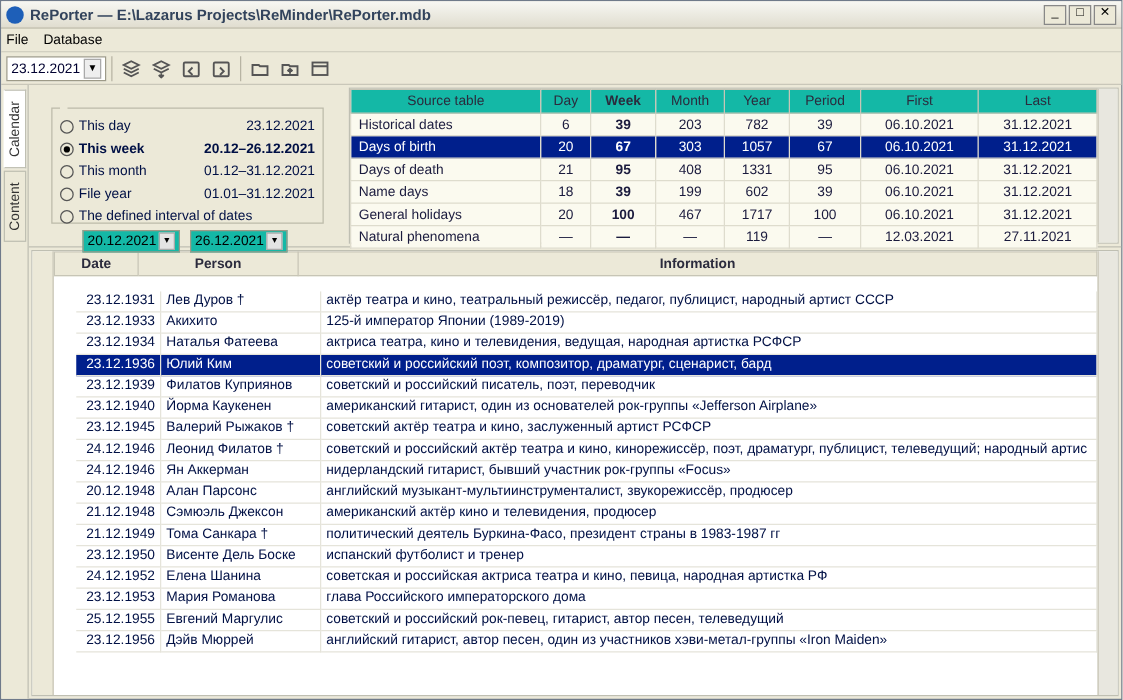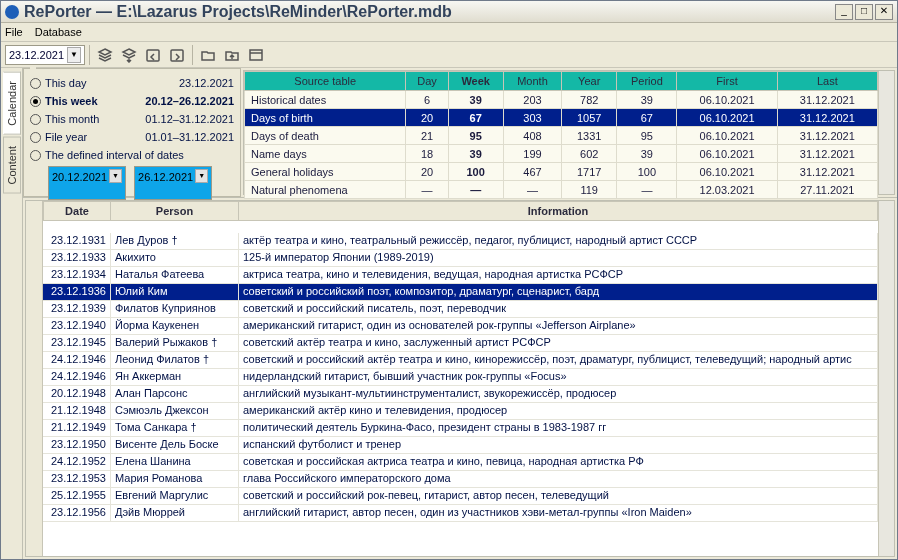--- a/index.html
+++ b/index.html
@@ -1,68 +1,68 @@
 <!DOCTYPE html>
 <html><head>
 <meta charset="utf-8">
 <style>
 *{box-sizing:border-box;margin:0;padding:0;font-family:"Segoe UI",Tahoma,Arial,sans-serif;font-size:11px;color:#000;}
 body{background:#b0b0b0;width:898px;height:560px;overflow:hidden;}
 .window{width:898px;height:560px;background:#ece9d8;border:1px solid #6f7a8a;display:flex;flex-direction:column;}
 .titlebar{height:22px;background:linear-gradient(#f7f7f3,#e0ddcf);display:flex;align-items:center;padding:0 4px;border-bottom:1px solid #b5b2a2;}
 .titlebar .t-icon{width:14px;height:14px;border-radius:50%;background:#1e5fb8;margin-right:5px;display:inline-block;}
-.titlebar .title{font-weight:700;font-size:16px;color:#32435c;}
+.titlebar .title{font-weight:700;font-size:12px;color:#32435c;}
 .titlebar .winbtns{margin-left:auto;display:flex;gap:2px;}
 .titlebar .winbtn{width:18px;height:16px;border:1px solid #888;background:#ece9d8;font-family:Arial;font-size:10px;line-height:12px;text-align:center;cursor:default;}
 .menubar{height:19px;background:#ece9d8;display:flex;align-items:center;padding:0 4px;gap:12px;border-bottom:1px solid #c9c7b9;}
 .menubar span{color:#000;}
 .toolbar{height:26px;background:#ece9d8;display:flex;align-items:center;padding:2px 4px;gap:2px;border-bottom:1px solid #c9c7b9;}
 .combo{height:20px;border:1px solid #9d9a88;background:#fff;display:flex;align-items:center;padding:0 3px;}
 .combo span{color:#000030;}
 .combo .dd{width:14px;height:16px;border:1px solid #aaa;background:#eee;margin-left:3px;text-align:center;font-size:8px;line-height:14px;}
 .tbtn{width:22px;height:22px;border:1px solid transparent;display:flex;align-items:center;justify-content:center;color:#333;}
 .tbtn svg{width:16px;height:16px;stroke:#555;fill:none;stroke-width:1.5;}
 .sep{width:1px;height:20px;background:#b7b4a3;margin:0 2px;}
 .workarea{flex:1;display:flex;min-height:0;}
 .vtabs{width:22px;background:#ece9d8;display:flex;flex-direction:column;align-items:center;padding-top:4px;gap:2px;border-right:1px solid #bfbfb2;}
 .vtab{writing-mode:vertical-rl;transform:rotate(180deg);padding:8px 2px;border:1px solid #bfbfb2;background:#ece9d8;font-size:11px;color:#333;}
 .vtab.active{background:#fff;border-right:1px solid #fff;}
 .rightarea{flex:1;display:flex;flex-direction:column;min-height:0;}
 .upper{height:130px;display:flex;border-bottom:1px solid #bfbfb2;}
-.rangebox{width:218px;border:1px solid #bcbaa9;margin:0;padding:5px 6px;background:#ece9d8;position:relative;}
+.rangebox{width:218px;border:1px solid #bcbaa9;margin:18px;padding:5px 6px;background:#ece9d8;position:relative;}
 .rangebox::before{content:"";position:absolute;top:-3px;left:6px;width:6px;height:6px;background:#ece9d8;}
 .radio-row{display:flex;align-items:center;height:18px;gap:4px;}
 .radio{width:11px;height:11px;border:1px solid #555;border-radius:50%;display:inline-flex;align-items:center;justify-content:center;}
 .radio.sel::after{content:"";width:5px;height:5px;border-radius:50%;background:#000;}
 .rlabel{color:#001045;}
 .rlabel.b{font-weight:700;}
 .rval{margin-left:auto;color:#001045;}
 .rval.b{font-weight:700;}
 .definedrow{display:flex;gap:8px;padding-left:18px;margin-top:2px;}
-.dcombo{height:18px;border:1px solid #9d9a88;display:flex;align-items:flex-end;padding:16px 3px;background:#0ea5e9;}
+.dcombo{height:18px;border:1px solid #9d9a88;display:flex;align-items:center;padding:0 3px;background:#14b8a6;}
 .dcombo .dd{width:13px;height:14px;border:1px solid #aaa;background:#e4e4e4;margin-left:2px;text-align:center;font-size:7px;line-height:12px;}
 .sumwrap{flex:1;margin:2px;border:1px solid #bfbfb2;background:#fbfaef;position:relative;min-width:0;display:flex;}
 .sumtable{flex:1;border-collapse:collapse;width:100%;}
 .sumtable th{background:#14b8a6;border:1px solid #c7c5b6;font-weight:400;padding:2px 4px;height:19px;color:#2b2b3d;text-align:center;}
 .sumtable th.hl{font-weight:700;}
 .sumtable td{border:1px solid #dedccd;padding:2px 6px;height:18px;color:#1a1a3d;background:#fbfaef;text-align:center;}
 .sumtable td.name{text-align:left;}
 .sumtable tr.sel td{background:#001f8c;color:#fff;}
 .sumtable td.b{font-weight:700;}
 .vsb{width:16px;background:#e8e7df;border-left:1px solid #c7c5b6;}
 .gridwrap{flex:1;display:flex;min-width:0;min-height:0;border:1px solid #bfbfb2;margin:2px;background:#fff;}
 .lgut{width:17px;background:#ece9d8;border-right:1px solid #c7c5b6;}
 .gridbox{flex:1;overflow:hidden;display:flex;flex-direction:column;gap:12px;}
 .ghead{display:flex;background:#ece9d8;height:20px;}
 .ghead div{border:1px solid #c7c5b6;border-left:none;display:flex;align-items:center;justify-content:center;font-weight:700;color:#2b2b3d;}
 .ghead .gdate{width:68px;border-left:1px solid #c7c5b6;}
 .ghead .gperson{width:128px;}
 .ghead .ginfo{flex:1;}
 .gbody{flex:1;overflow:hidden;}
-.grow{display:flex;height:17px;}
+.grow{display:flex;height:17px;padding-left:18px;}
 .grow .c{border-right:1px solid #e5e4da;border-bottom:1px solid #e5e4da;padding:1px 4px 0;white-space:nowrap;overflow:hidden;color:#001045;}
 .grow .cdate{width:68px;text-align:right;}
 .grow .cperson{width:128px;}
 .grow .cinfo{flex:1;}
 .grow.sel .c{background:#001f8c;color:#fff;}
 .gvsb{width:16px;background:#e8e7df;border-left:1px solid #c7c5b6;}
 </style>
 </head>
 <body>
 

